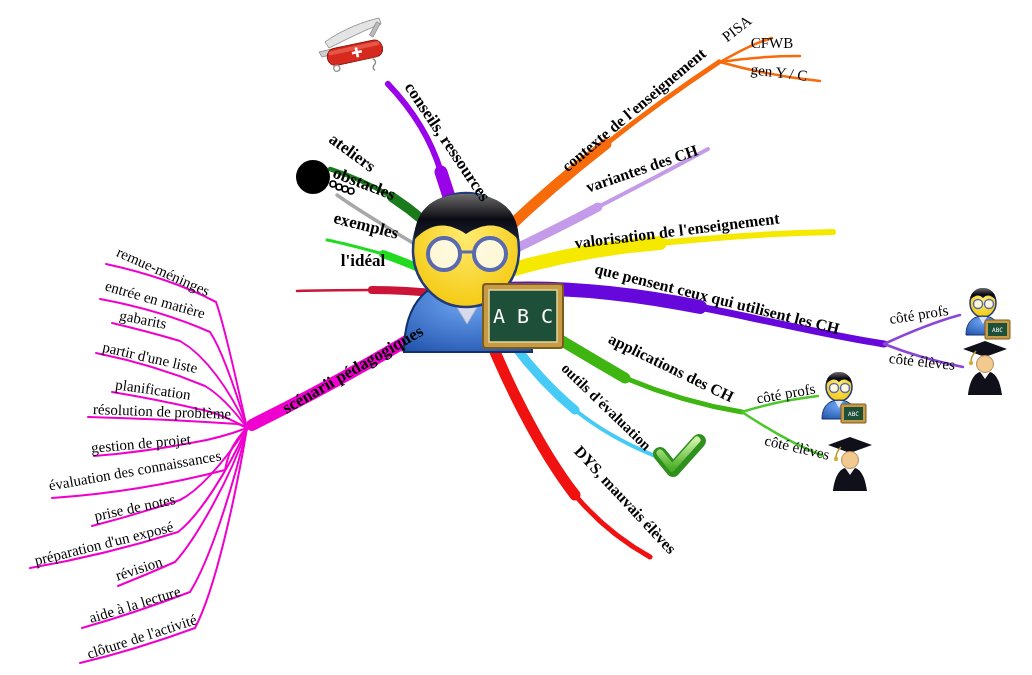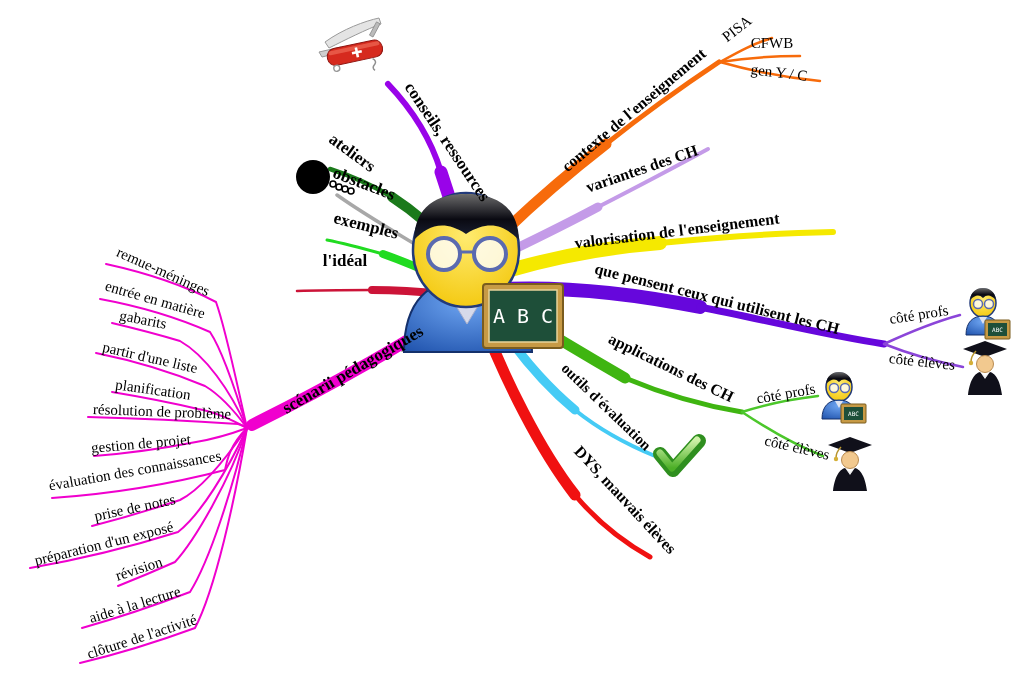--- a/index.html
+++ b/index.html
@@ -175,21 +175,21 @@
   <use href="#miniProf" x="962" y="287"></use>
   <use href="#grad" x="962" y="341"></use>
   <use href="#miniProf" x="818" y="371"></use>
   <use href="#grad" x="827" y="437"></use>
 </svg>
 
 <div class="lb" style="left:447px;top:142px;transform:translate(-50%,-50%) rotate(56deg)">conseils, ressources</div>
 <div class="lb" style="left:352px;top:153px;transform:translate(-50%,-50%) rotate(36deg)">ateliers</div>
 <div class="lb" style="left:364px;top:184px;transform:translate(-50%,-50%) rotate(21deg)">obstacles</div>
 <div class="lb" style="left:366px;top:226px;transform:translate(-50%,-50%) rotate(14deg)">exemples</div>
-<div class="lb" style="left:345px;top:261px;transform:translate(-50%,-50%)">l'idéal</div>
+<div class="lb" style="left:363px;top:261px;transform:translate(-50%,-50%)">l'idéal</div>
 <div class="lb" style="left:353px;top:370px;transform:translate(-50%,-50%) rotate(-30deg)">scénarii pédagogiques</div>
 <div class="lm" style="left:634px;top:110px;transform:translate(-50%,-50%) rotate(-40deg)">contexte de l'enseignement</div>
 <div class="lm" style="left:642px;top:169px;transform:translate(-50%,-50%) rotate(-19deg)">variantes des CH</div>
 <div class="lm" style="left:677px;top:231px;transform:translate(-50%,-50%) rotate(-7deg)">valorisation de l'enseignement</div>
 <div class="lm" style="left:717px;top:299px;transform:translate(-50%,-50%) rotate(14deg)">que pensent ceux qui utilisent les CH</div>
 <div class="lm" style="left:671px;top:368px;transform:translate(-50%,-50%) rotate(26deg)">applications des CH</div>
 <div class="lm" style="left:606px;top:407px;transform:translate(-50%,-50%) rotate(44deg);font-size:15px">outils d'évaluation</div>
 <div class="lm" style="left:625px;top:500px;transform:translate(-50%,-50%) rotate(47deg)">DYS, mauvais élèves</div>
 
 <div class="ls" style="left:737px;top:29px;transform:translate(-50%,-50%) rotate(-38deg)">PISA</div>

